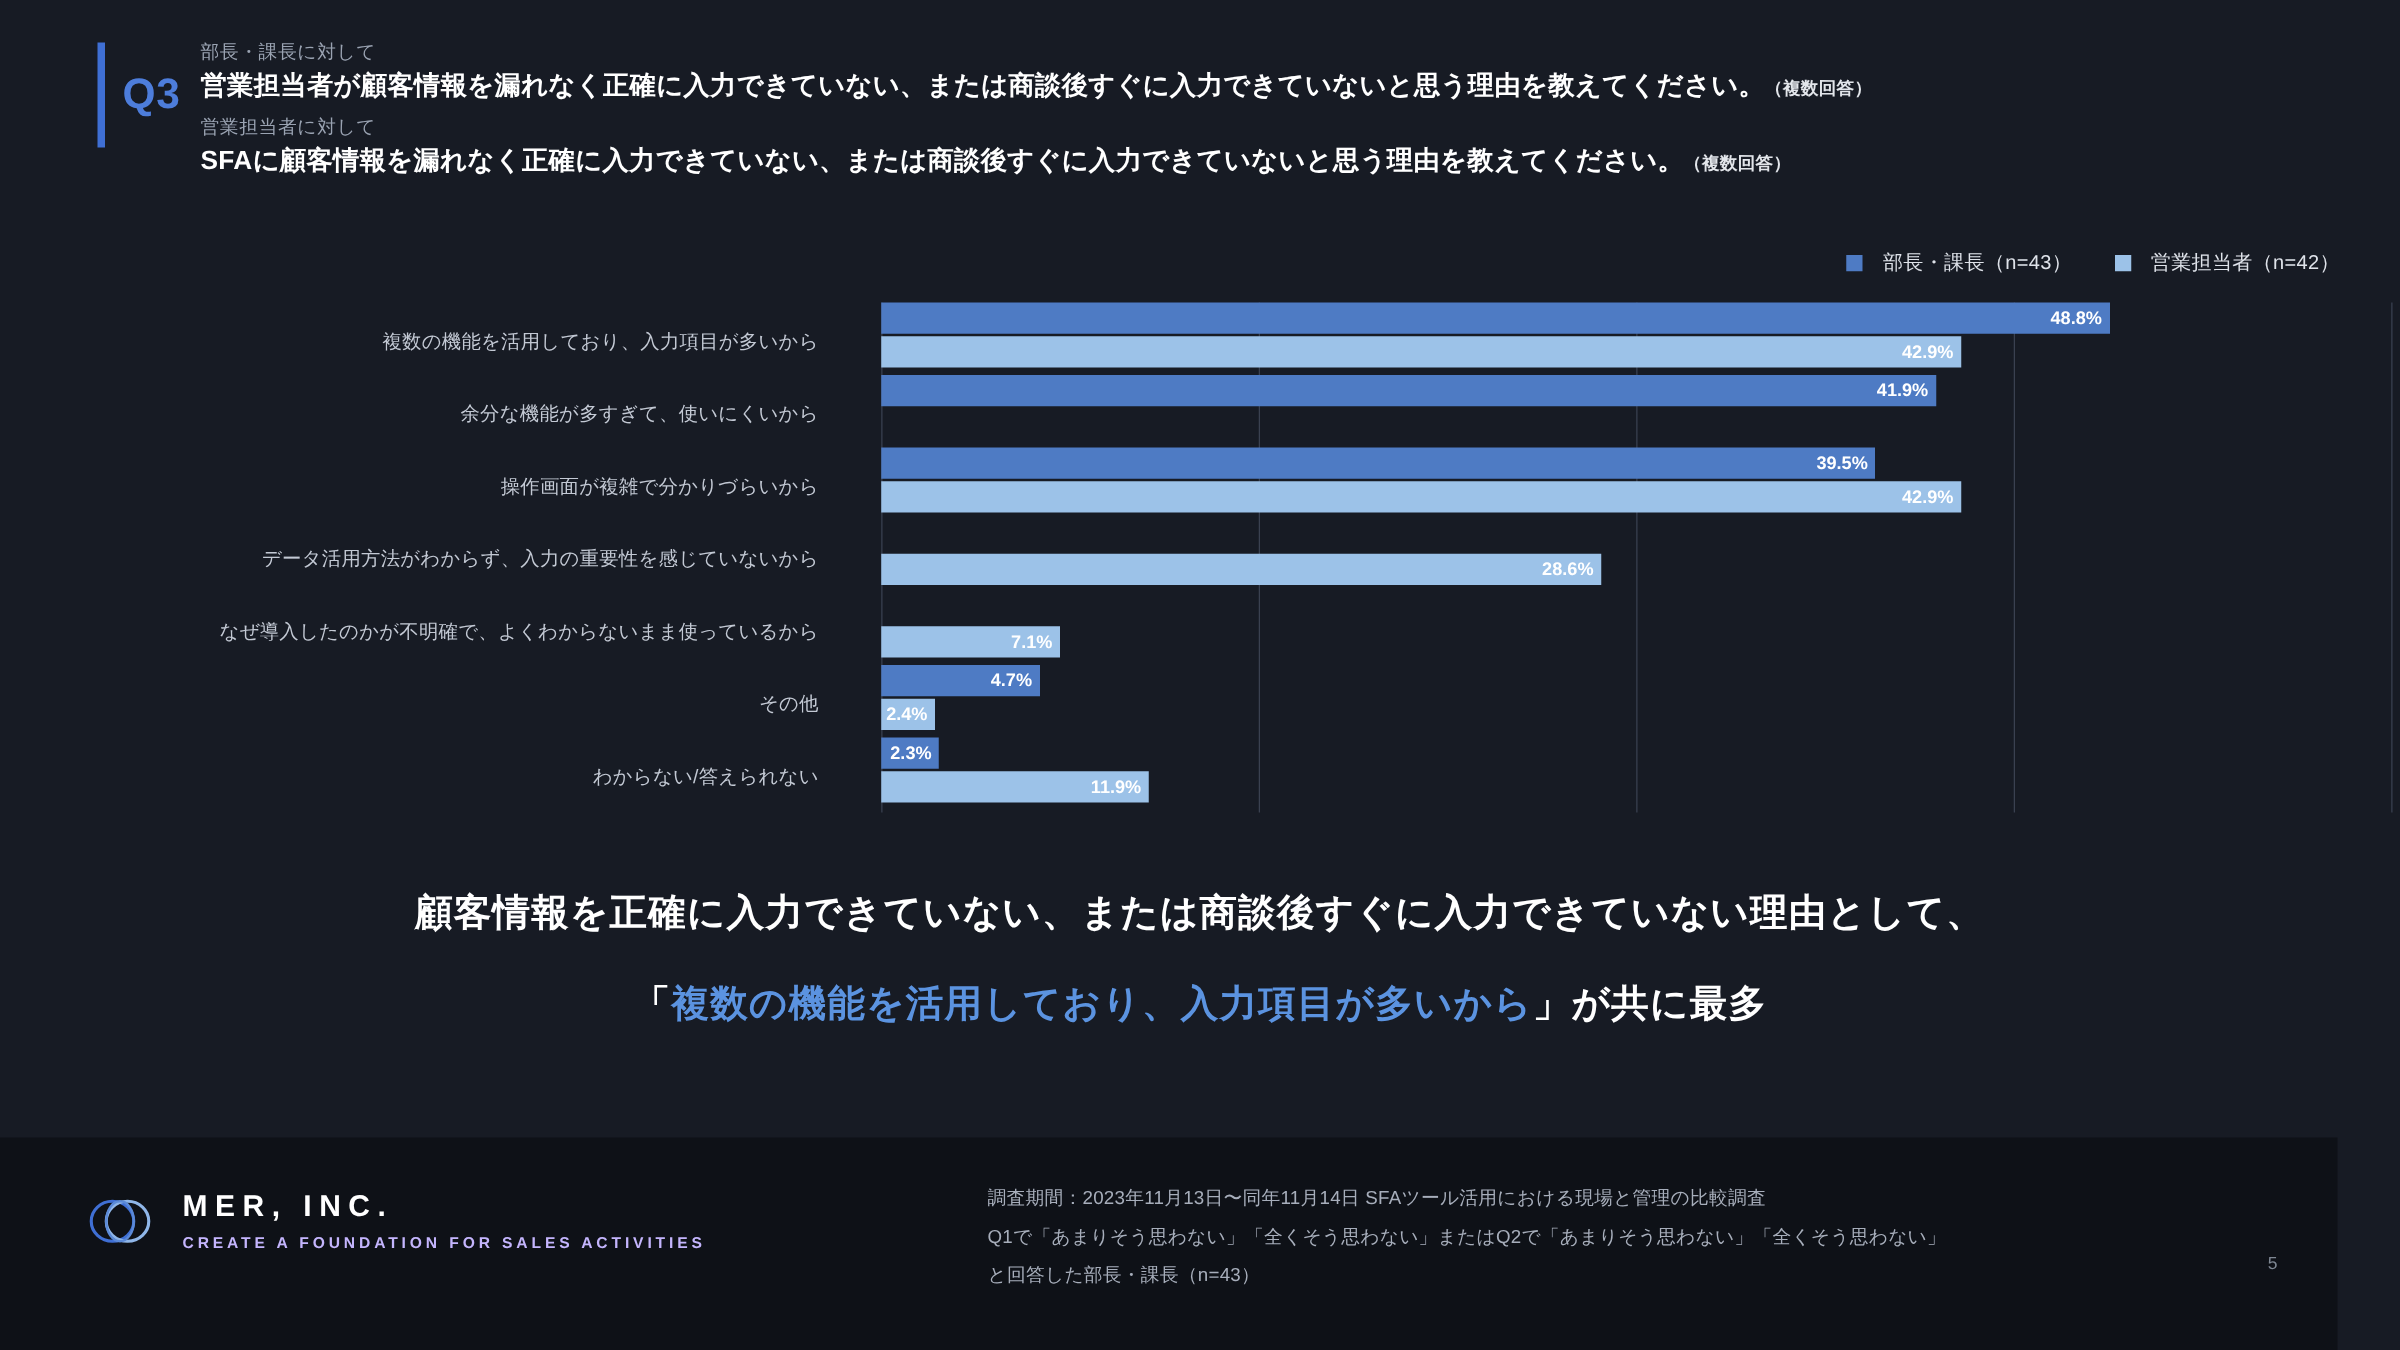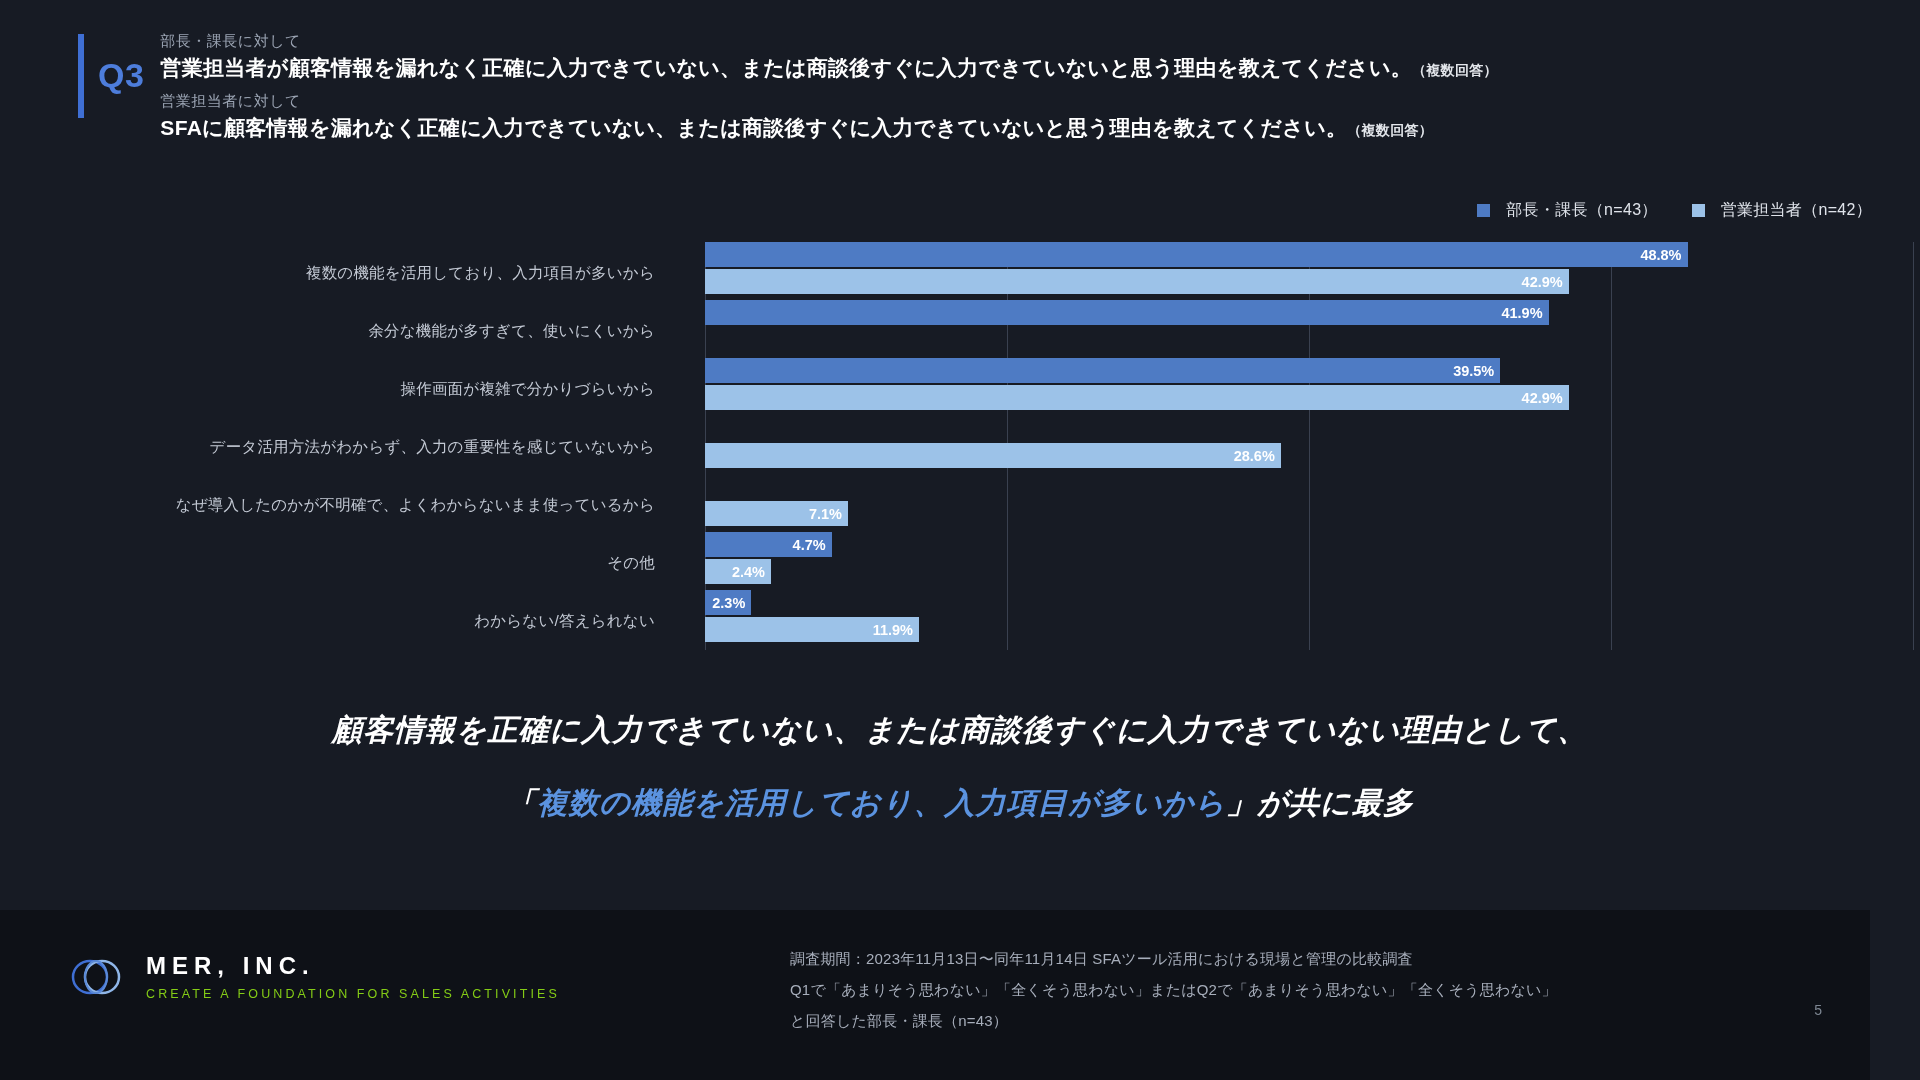--- a/index.html
+++ b/index.html
@@ -148,21 +148,20 @@
     white-space: nowrap;
   }
 
   
   .conclusion {
     position: absolute;
     left: 0;
     top: 710px;
     width: 1920px;
     text-align: center;
-    font-style: italic;
   }
   .concl-line1 {
     color: #ffffff;
     font-size: 30px;
     font-weight: bold;
     letter-spacing: 1px;
     margin-bottom: 32px;
   }
   .concl-line2 {
     color: #ffffff;
@@ -199,24 +198,24 @@
   .logo-text {
     margin-left: 16px;
   }
   .logo-title {
     color: #ffffff;
     font-size: 24px;
     font-weight: bold;
     letter-spacing: 6px;
   }
   .logo-sub {
-    color: #84cc16;
+    color: #c4b5fd;
     font-size: 12.5px;
     letter-spacing: 3.1px;
-    font-weight: normal;
+    font-weight: bold;
     margin-top: 7px;
   }
   .foot-notes {
     position: absolute;
     left: 790px;
     top: 34px;
     color: #a7aebb;
     font-size: 15px;
     line-height: 2.05;
     letter-spacing: 0.2px;
@@ -293,21 +292,21 @@
         </div>
         <div class="bar" style="background: rgb(156, 194, 232); width: 575.813px; left: 0px; top: 201px;">
           <span class="val">28.6%</span>
         </div>
         <div class="bar" style="background: rgb(156, 194, 232); width: 142.947px; left: 0px; top: 259px;">
           <span class="val">7.1%</span>
         </div>
         <div class="bar" style="background: rgb(78, 123, 196); width: 94.6267px; left: 0px; top: 290px; padding-left: 32px;">
           <span class="val">4.7%</span>
         </div>
-        <div class="bar" style="background: rgb(156, 194, 232); width: 66px; left: 0px; top: 317px;">
+        <div class="bar" style="background: rgb(156, 194, 232); width: 43px; left: 0px; top: 317px;">
           <span class="val">2.4%</span>
         </div>
         <div class="bar" style="background: rgb(78, 123, 196); width: 46.3067px; left: 0px; top: 348px;">
           <span class="val">2.3%</span>
         </div>
         <div class="bar" style="background: rgb(156, 194, 232); width: 214px; left: 0px; top: 375px;">
           <span class="val">11.9%</span>
         </div>
       </div>
   </div>

